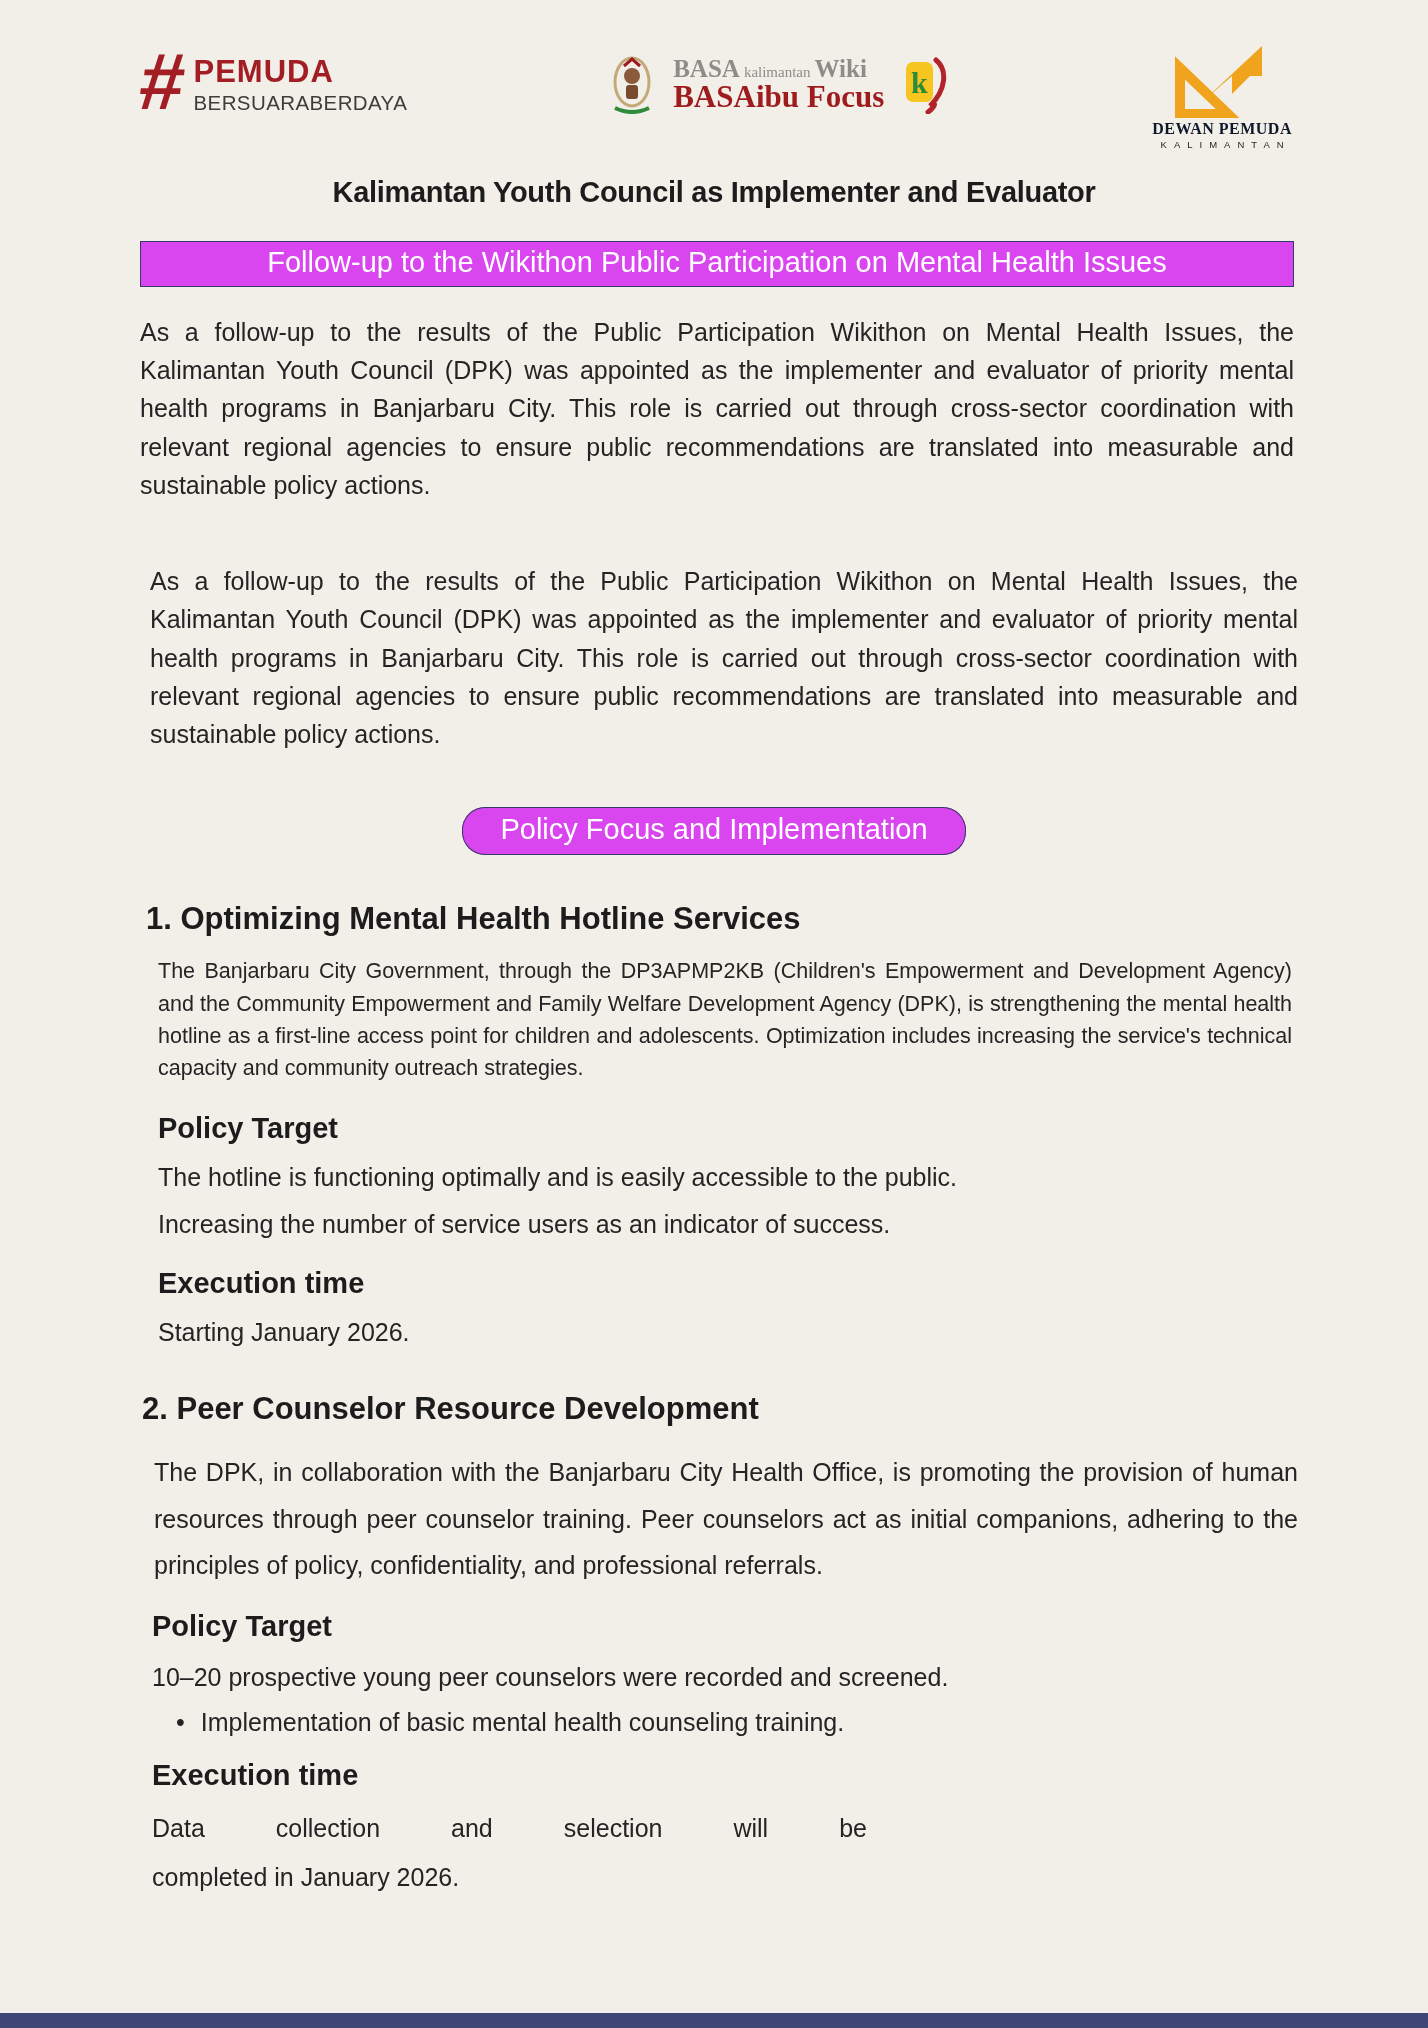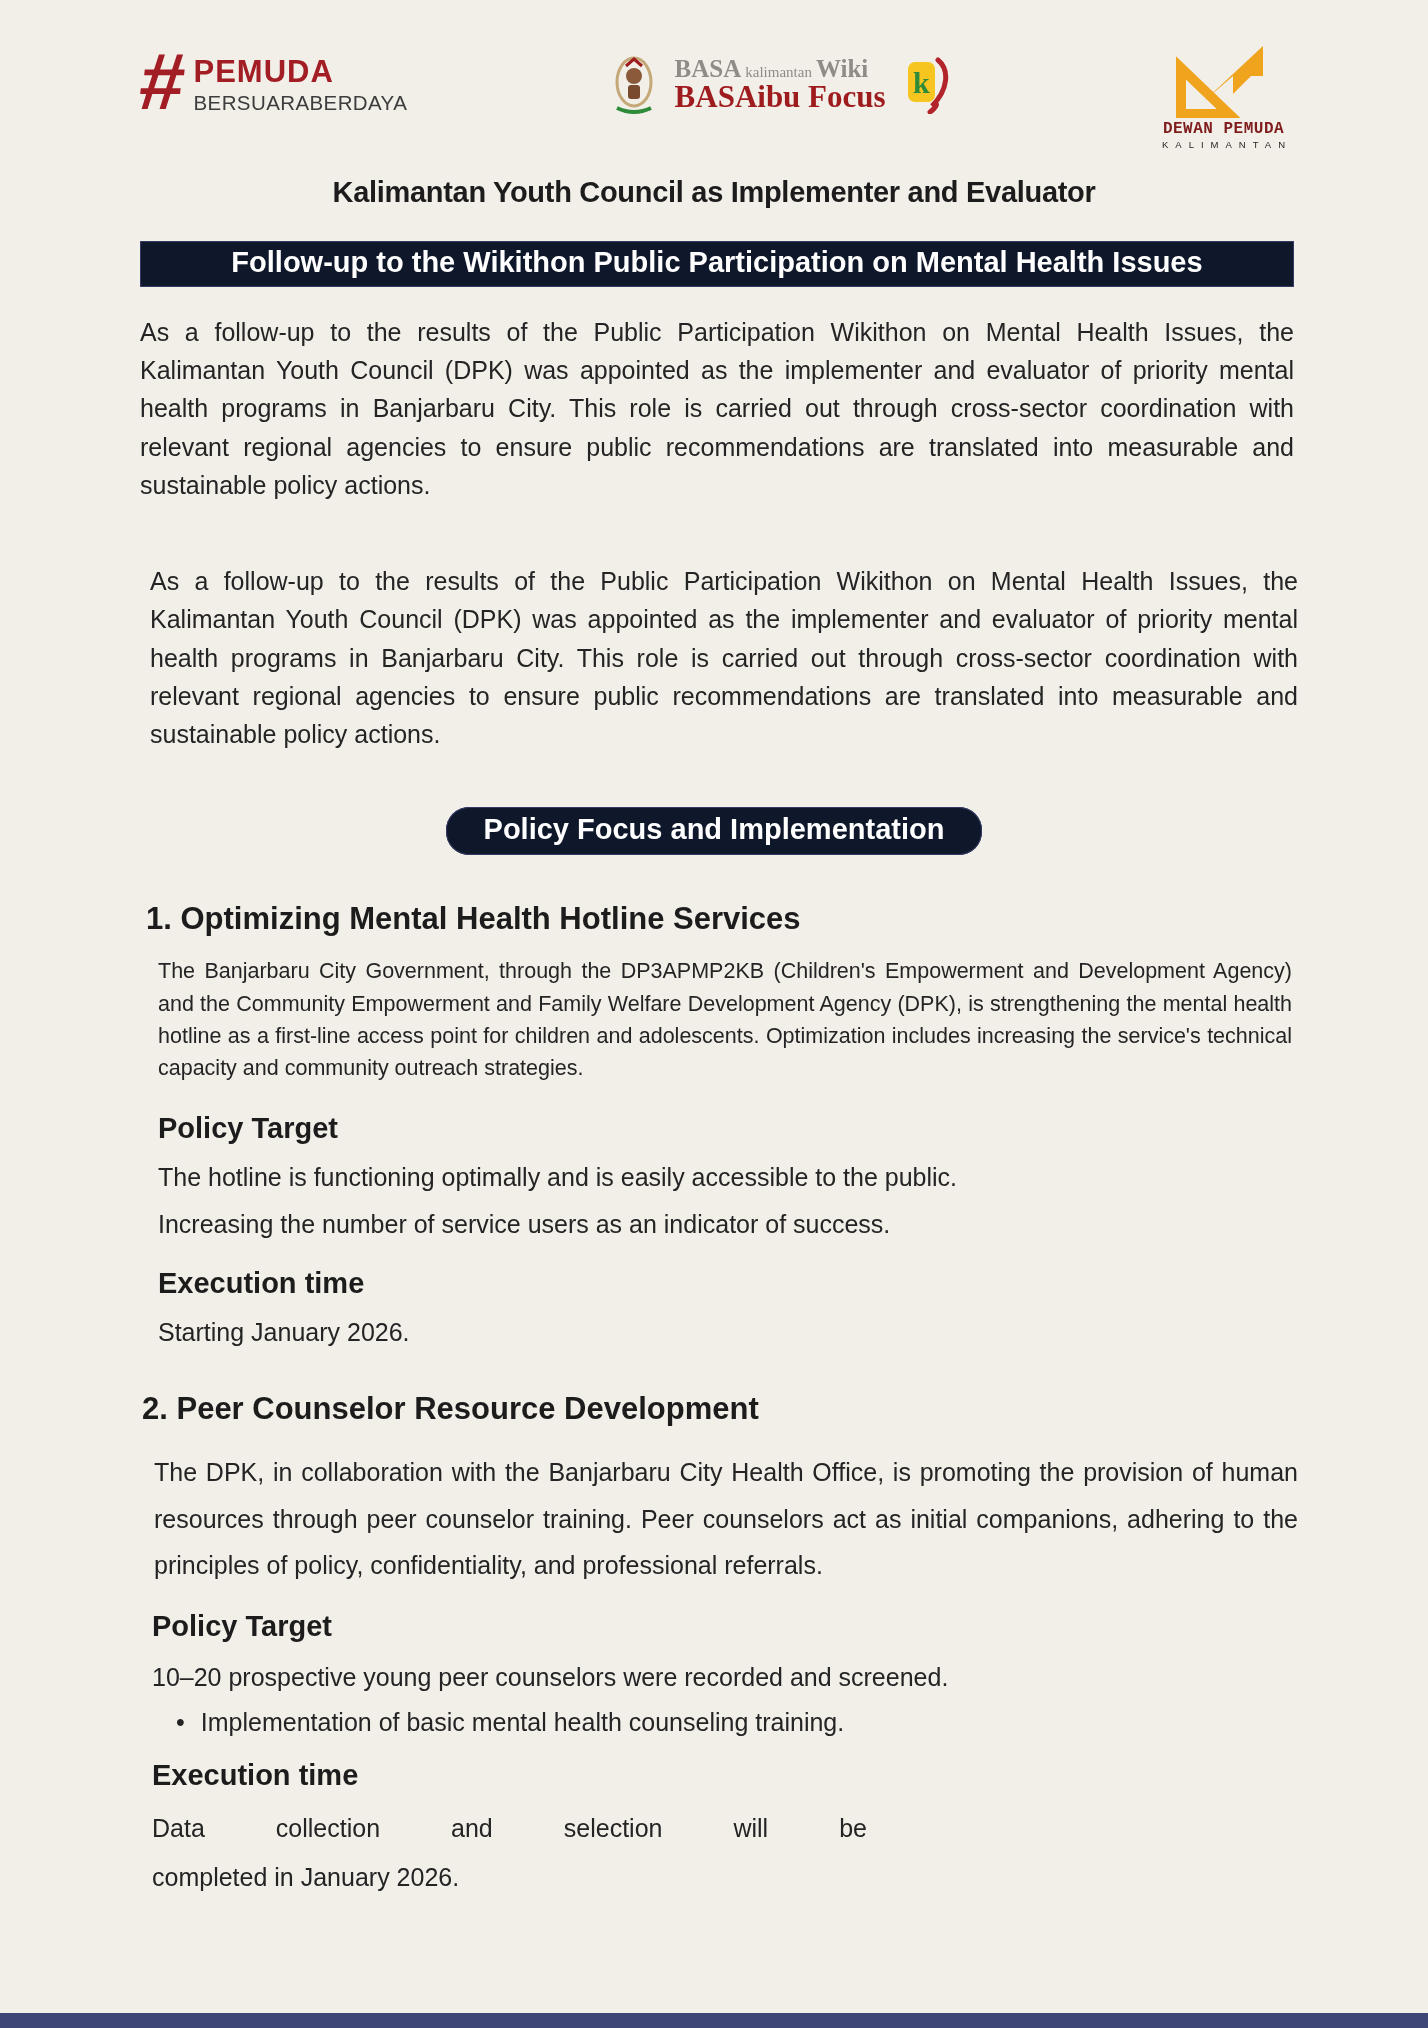--- a/index.html
+++ b/index.html
@@ -26,29 +26,29 @@
 
   .logo-basa { display:flex; align-items:center; gap:20px; margin-top:4px; }
   .basa-text { display:flex; flex-direction:column; }
   .basa-line1 { font-family:"Liberation Serif", serif; color:#8f8c88; line-height:1; }
   .basa-l1a, .basa-l1c { font-size:25px; font-weight:700; }
   .basa-l1b { font-size:15px; }
   .basa-line2 { font-family:"Liberation Serif", serif; font-size:31px; font-weight:700;
                 color:#9e1b1e; line-height:1.05; margin-top:0px; }
 
   .logo-dewan { display:flex; flex-direction:column; align-items:center; margin-top:-8px; }
-  .dewan-line1 { font-family:Liberation Mono, monospace; font-weight:700; font-size:16px;
-                 color:#7f1d1d; letter-spacing:0.5px; margin-top:2px; }
+  .dewan-line1 { font-family:Liberation Serif, serif; font-weight:700; font-size:16px;
+                 color:#0f172a; letter-spacing:0.5px; margin-top:2px; }
   .dewan-line2 { font-size:9.5px; letter-spacing:7px; color:#241f1c; margin-top:1px; text-indent:7px; }
 
   
   .title { text-align:center; font-size:29px; font-weight:700; color:#1c1c1c;
            max-width:1010px; margin:14px auto 0; line-height:1.27; letter-spacing:-0.3px; }
 
-  .banner { background:#0f172a; color:#ffffff; font-weight:700; font-size:29px;
+  .banner { background:#d946ef; color:#ffffff; font-weight:400; font-size:29px;
             box-shadow:0 0 0 1px #343b66 inset; }
   .banner-full { margin:30px 134px 0 140px; text-align:center; padding:5px 4px 8px; }
   .banner-wrap { text-align:center; margin-top:54px; }
   .banner-inline { display:inline-block; padding:6px 38px 9px;border-radius:23px; }
 
   
   .intro { margin:26px 134px 0 140px; font-size:25px; line-height:1.53;
            text-align:justify; color:#242424; }
   .intro.second { margin-top:58px; margin-left:150px; margin-right:130px; }
 

